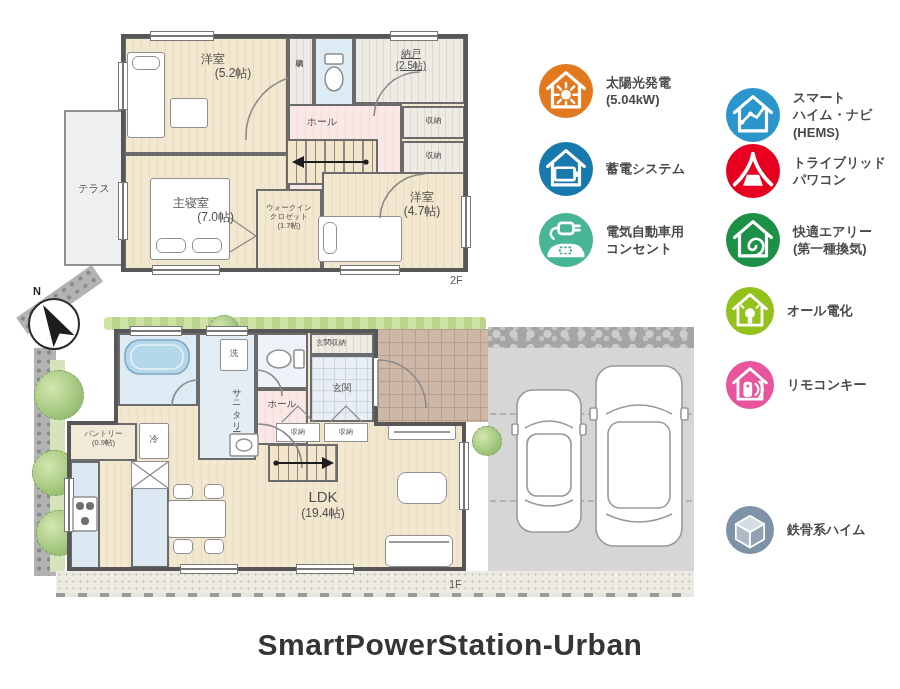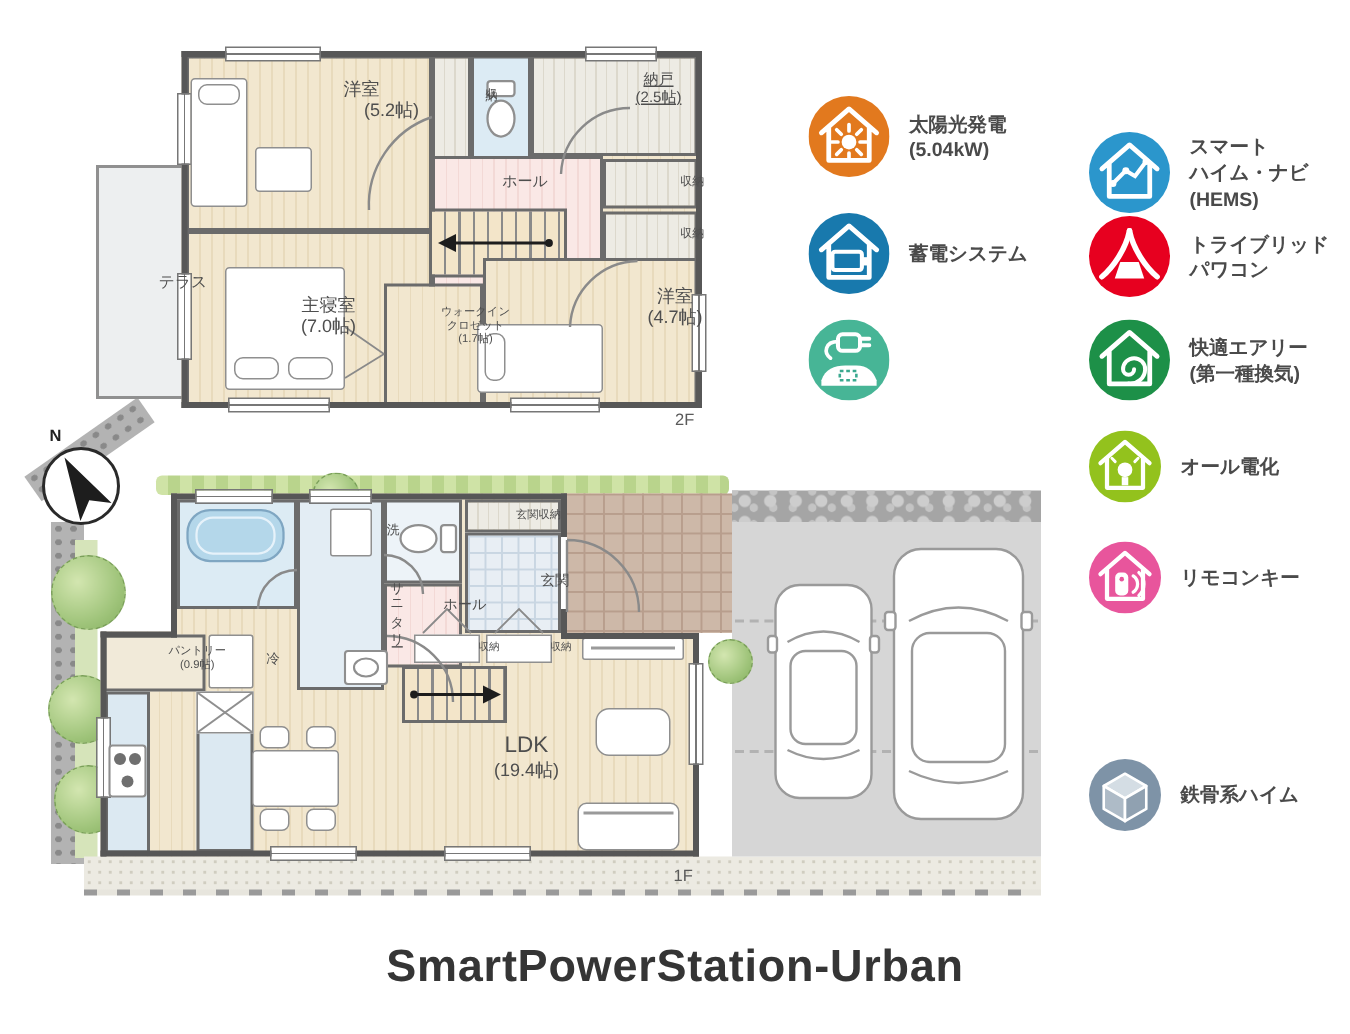--- a/index.html
+++ b/index.html
@@ -8,21 +8,21 @@
   .room{position:absolute;box-sizing:border-box;border:2px solid #6b6b6b;}
   .wall{position:absolute;background:#575757;}
   .wood{background:repeating-linear-gradient(90deg,#f2e7cf 0 7px,#e8dabc 7px 8px);}
   .gstripe{background:repeating-linear-gradient(90deg,#edebe4 0 6px,#dcd8cc 6px 7px);}
   .pink{background:repeating-linear-gradient(90deg,#fae8e6 0 7px,#f3d9d6 7px 8px);}
   .bluef{background:#dcebf4;}
   .tile{background-color:#e8eef4;background-image:linear-gradient(#c9d6e2 1px,transparent 1px),linear-gradient(90deg,#c9d6e2 1px,transparent 1px);background-size:11px 11px;}
   .porch{background-color:#cdb8a8;background-image:linear-gradient(#b89e8d 1px,transparent 1px),linear-gradient(90deg,#b89e8d 1px,transparent 1px);background-size:13px 13px;}
   .stairs{border:2px solid #6b6b6b;background:repeating-linear-gradient(90deg,#f3e5c9 0 8px,#8a8a8a 8px 9.5px);}
   .furn{position:absolute;background:#fff;border:1.5px solid #8f8f8f;border-radius:3px;box-sizing:border-box;}
-  .lbl{position:absolute;color:#4e4e4e;font-size:10.5px;line-height:1.2;text-align:center;white-space:nowrap;margin-left:28px;}
+  .lbl{position:absolute;color:#4e4e4e;font-size:10.5px;line-height:1.2;text-align:center;white-space:nowrap;}
   .vert{writing-mode:vertical-rl;letter-spacing:1px;}
   .tree{position:absolute;border-radius:50%;background:radial-gradient(circle at 35% 35%,#d3e6b0,#9ec379 65%,#85af60);border:1px dashed #7ba05a;}
   .win-h{position:absolute;background:linear-gradient(#fff 42%,#777 42% 58%,#fff 58%);border:1px solid #777;}
   .win-v{position:absolute;background:linear-gradient(90deg,#fff 42%,#777 42% 58%,#fff 58%);border:1px solid #777;}
   .leg{position:absolute;display:flex;align-items:center;gap:13px;}
   .ltxt{font-size:13px;font-weight:bold;color:#4a4a4a;line-height:1.32;}
   .ltxt .sm{font-size:11px;}
   .ltxt span{display:block;}
   .parkline{position:absolute;border-top:2px dashed #b2b2b2;height:0;}
   #title{position:absolute;left:0;top:628px;width:900px;text-align:center;font-size:30px;font-weight:bold;color:#353535;letter-spacing:0.5px;}
@@ -217,21 +217,21 @@
   <div class="lbl vert" style="left:294px;top:52px;font-size:8px;">収納</div>
   <div class="lbl" style="left:374px;top:48px;width:74px;font-size:10px;text-decoration:underline;">
     <span style="display:block;">納戸</span>
     <span style="display:block;">(2.5帖)</span>
   </div>
   <div class="lbl" style="left:292px;top:116px;width:60px;font-size:10px;">ホール</div>
   <div class="lbl" style="left:402px;top:116px;width:63px;font-size:8px;">収納</div>
   <div class="lbl" style="left:402px;top:151px;width:63px;font-size:8px;">収納</div>
   <div class="lbl" style="left:148px;top:196px;width:86px;font-size:12px;">
     <span style="display:block;">主寝室</span>
-    <span style="display:block;">(7.0帖)</span>
+    <span style="display:block;text-align:right;">(7.0帖)</span>
   </div>
   <div class="lbl" style="left:260px;top:203px;width:58px;font-size:7.5px;">
     <span style="display:block;">ウォークイン</span>
     <span style="display:block;">クロゼット</span>
     <span style="display:block;">(1.7帖)</span>
   </div>
   <div class="lbl" style="left:382px;top:190px;width:80px;font-size:12px;">
     <span style="display:block;">洋室</span>
     <span style="display:block;">(4.7帖)</span>
   </div>
@@ -312,20 +312,24 @@
 
   <div class="leg" style="left:539px;top:213px;">
     <svg width="54" height="54" viewBox="0 0 44 44">
       <circle cx="22" cy="22" r="22" fill="#47b596"></circle>
       <rect x="16" y="8" width="12" height="9" rx="2.5" stroke="#fff" stroke-width="2.2" fill="none"></rect>
       <path d="M28,10.5 h5 M28,14 h5" stroke="#fff" stroke-width="2.2" stroke-linecap="round"></path>
       <path d="M16,12 C9,12 8,18 12,21" stroke="#fff" stroke-width="2" fill="none" stroke-linecap="round"></path>
       <path d="M7,33 C9,27 14,25 20,25 L26,25 C32,25 35,28 37,33 L37,36 L7,36 Z" fill="#fff"></path>
       <rect x="17" y="28" width="9" height="5" fill="none" stroke="#3aa98f" stroke-width="1.4" stroke-dasharray="2 1.5"></rect>
     </svg>
+    <div class="ltxt">
+        <span>電気自動車用</span>
+        <span>コンセント</span>
+      </div>
   </div>
 
   <div class="leg" style="left:726px;top:213px;">
     <svg width="54" height="54" viewBox="0 0 44 44">
       <circle cx="22" cy="22" r="22" fill="#1d9048"></circle>
       <path d="M7,20 L22,7 L37,20 M11,17 V35 H33 V17" stroke="#fff" stroke-width="2.6" fill="none" stroke-linecap="round" stroke-linejoin="round"></path>
       <path d="M24.5,27 a3,3 0 1 1 -6,0 a6,6 0 1 1 12,0 a8,8 0 0 1 -9,7.8" stroke="#fff" stroke-width="2.2" fill="none" stroke-linecap="round"></path>
     </svg>
     <div class="ltxt">
         <span>快適エアリー</span>

